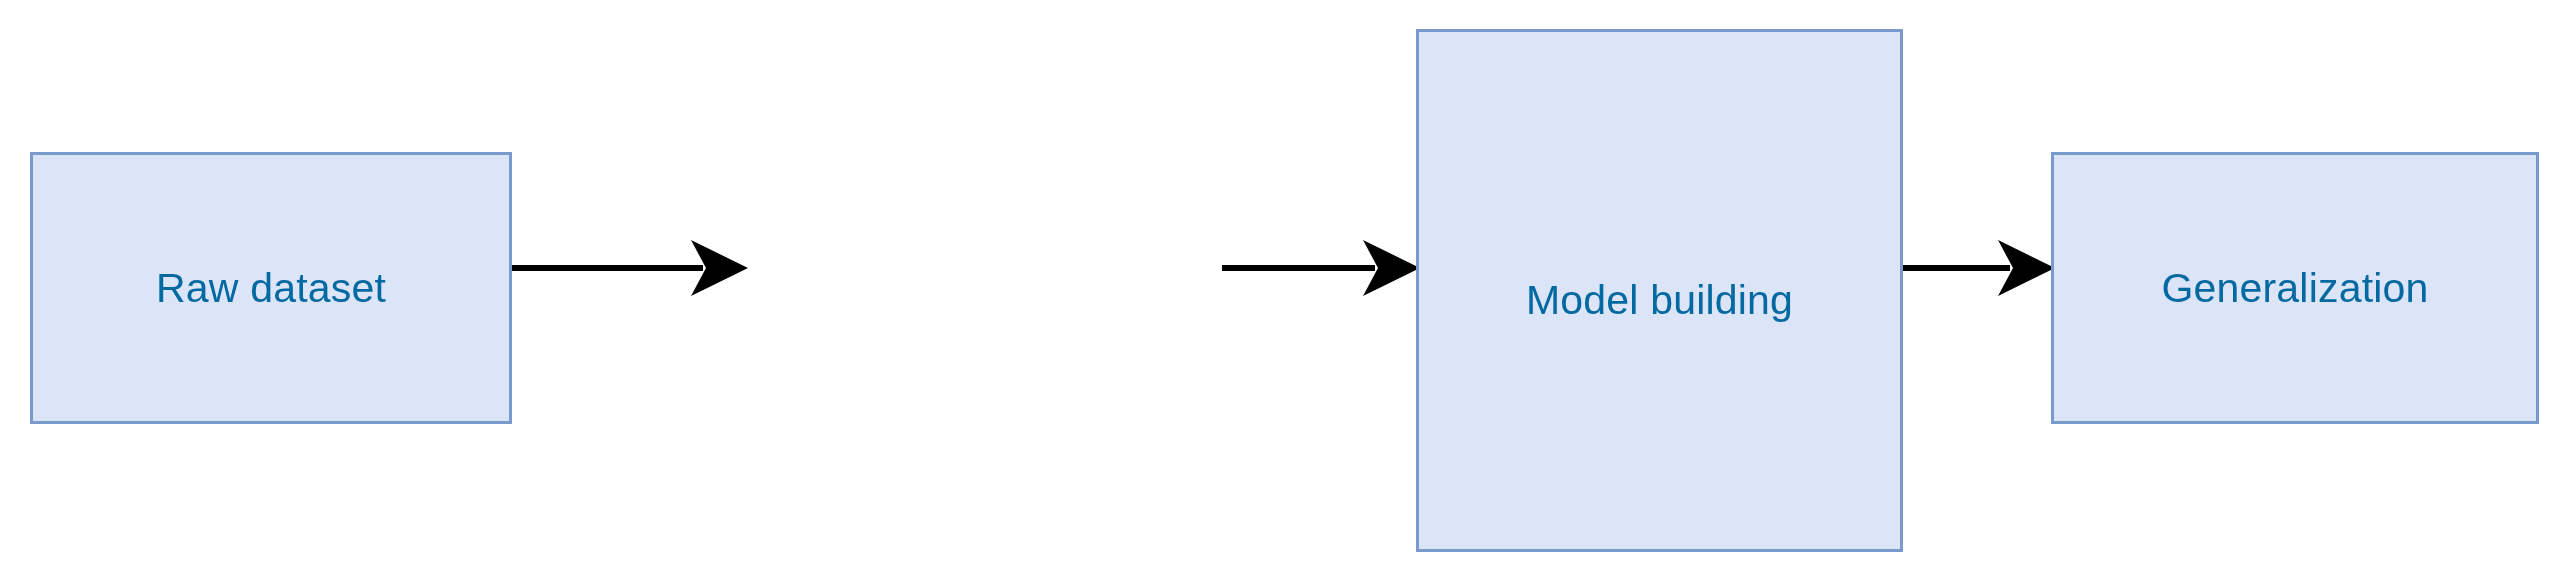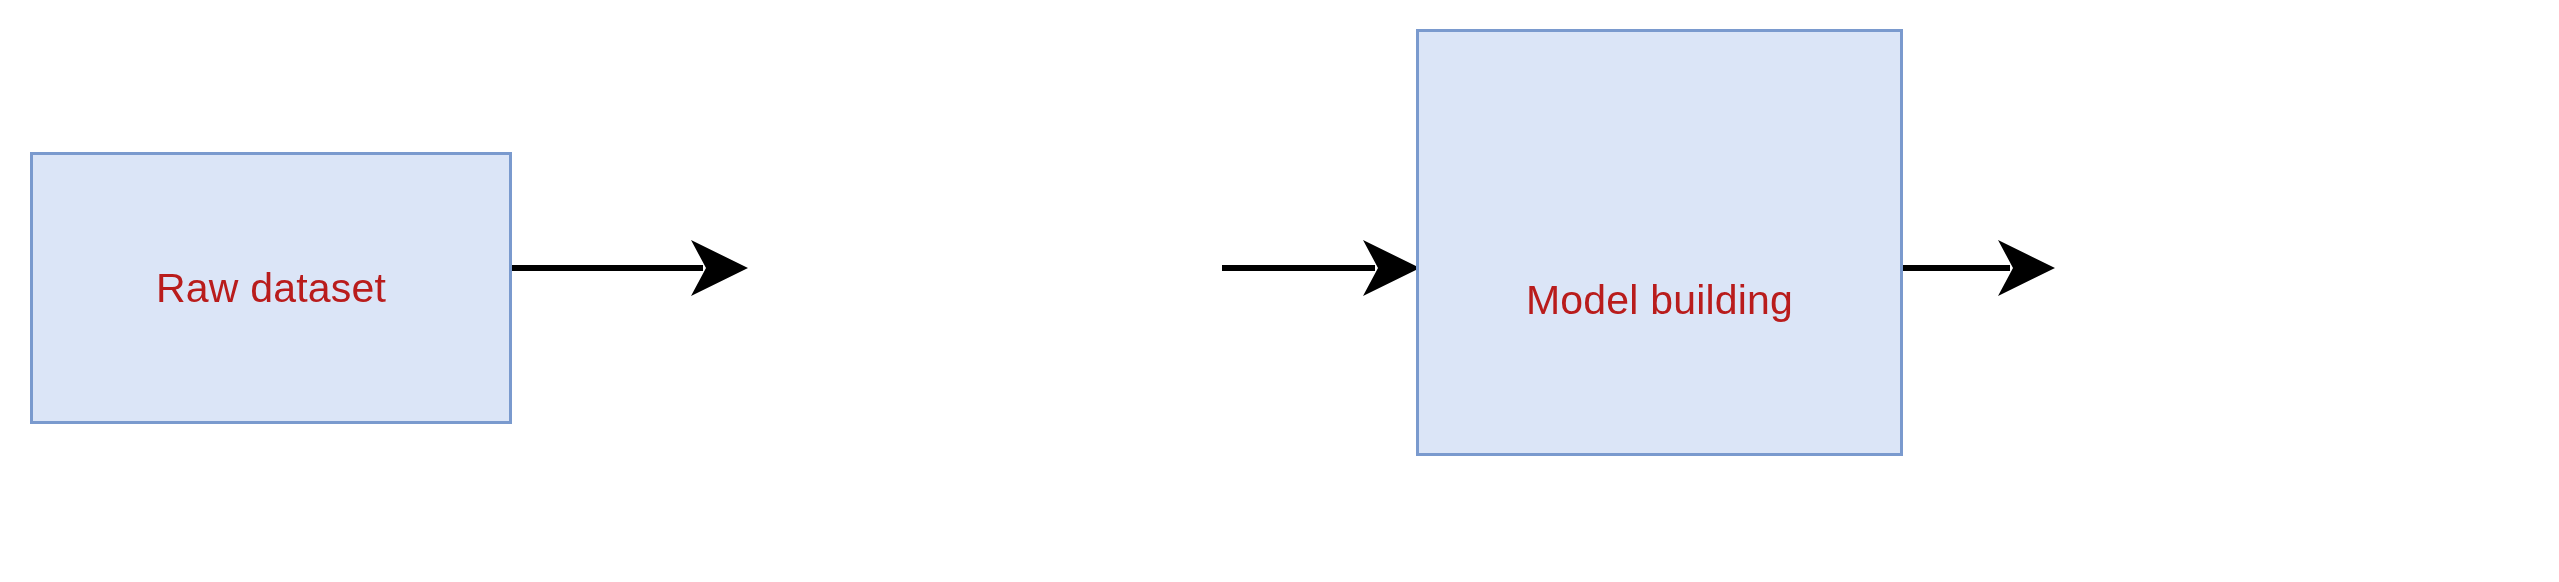--- a/index.html
+++ b/index.html
@@ -23,36 +23,36 @@
     background: #dbe5f7;
     border: 3px solid #7a9ace;
     display: flex;
     align-items: center;
     justify-content: center;
   }
   .node-label {
     font-family: "Liberation Sans", sans-serif;
     font-size: 41px;
     font-weight: 400;
-    color: #b91c1c;
+    color: #0369a1;
     letter-spacing: 0.2px;
     white-space: nowrap;
     line-height: 1;
   }
   
   #node-raw-dataset {
     left: 30px;  top: 152px;  width: 482px;  height: 272px;
   }
   
   #node-data-prepossessing {
     left: 744px; top: 151px;  width: 482px;  height: 273px;
   }
   
   #node-model-building {
-    left: 1416px; top: 29px;  width: 487px;  height: 427px;
+    left: 1416px; top: 29px;  width: 487px;  height: 523px;
   }
   
   #node-generalization {
     left: 2051px; top: 152px; width: 488px;  height: 272px;
   }
   
   #node-model-building .node-label {
     position: absolute;
     top: 268px;
     transform: translateY(-50%);
@@ -95,14 +95,17 @@
 
   <div class="node" id="node-raw-dataset">
     <span class="node-label">Raw dataset</span>
   </div>
 
 
   <div class="node" id="node-model-building">
     <span class="node-label">Model building</span>
   </div>
 
+  <div class="node" id="node-generalization">
+    <span class="node-label">Generalization</span>
+  </div>
 
 </div>
 
 </body></html>

